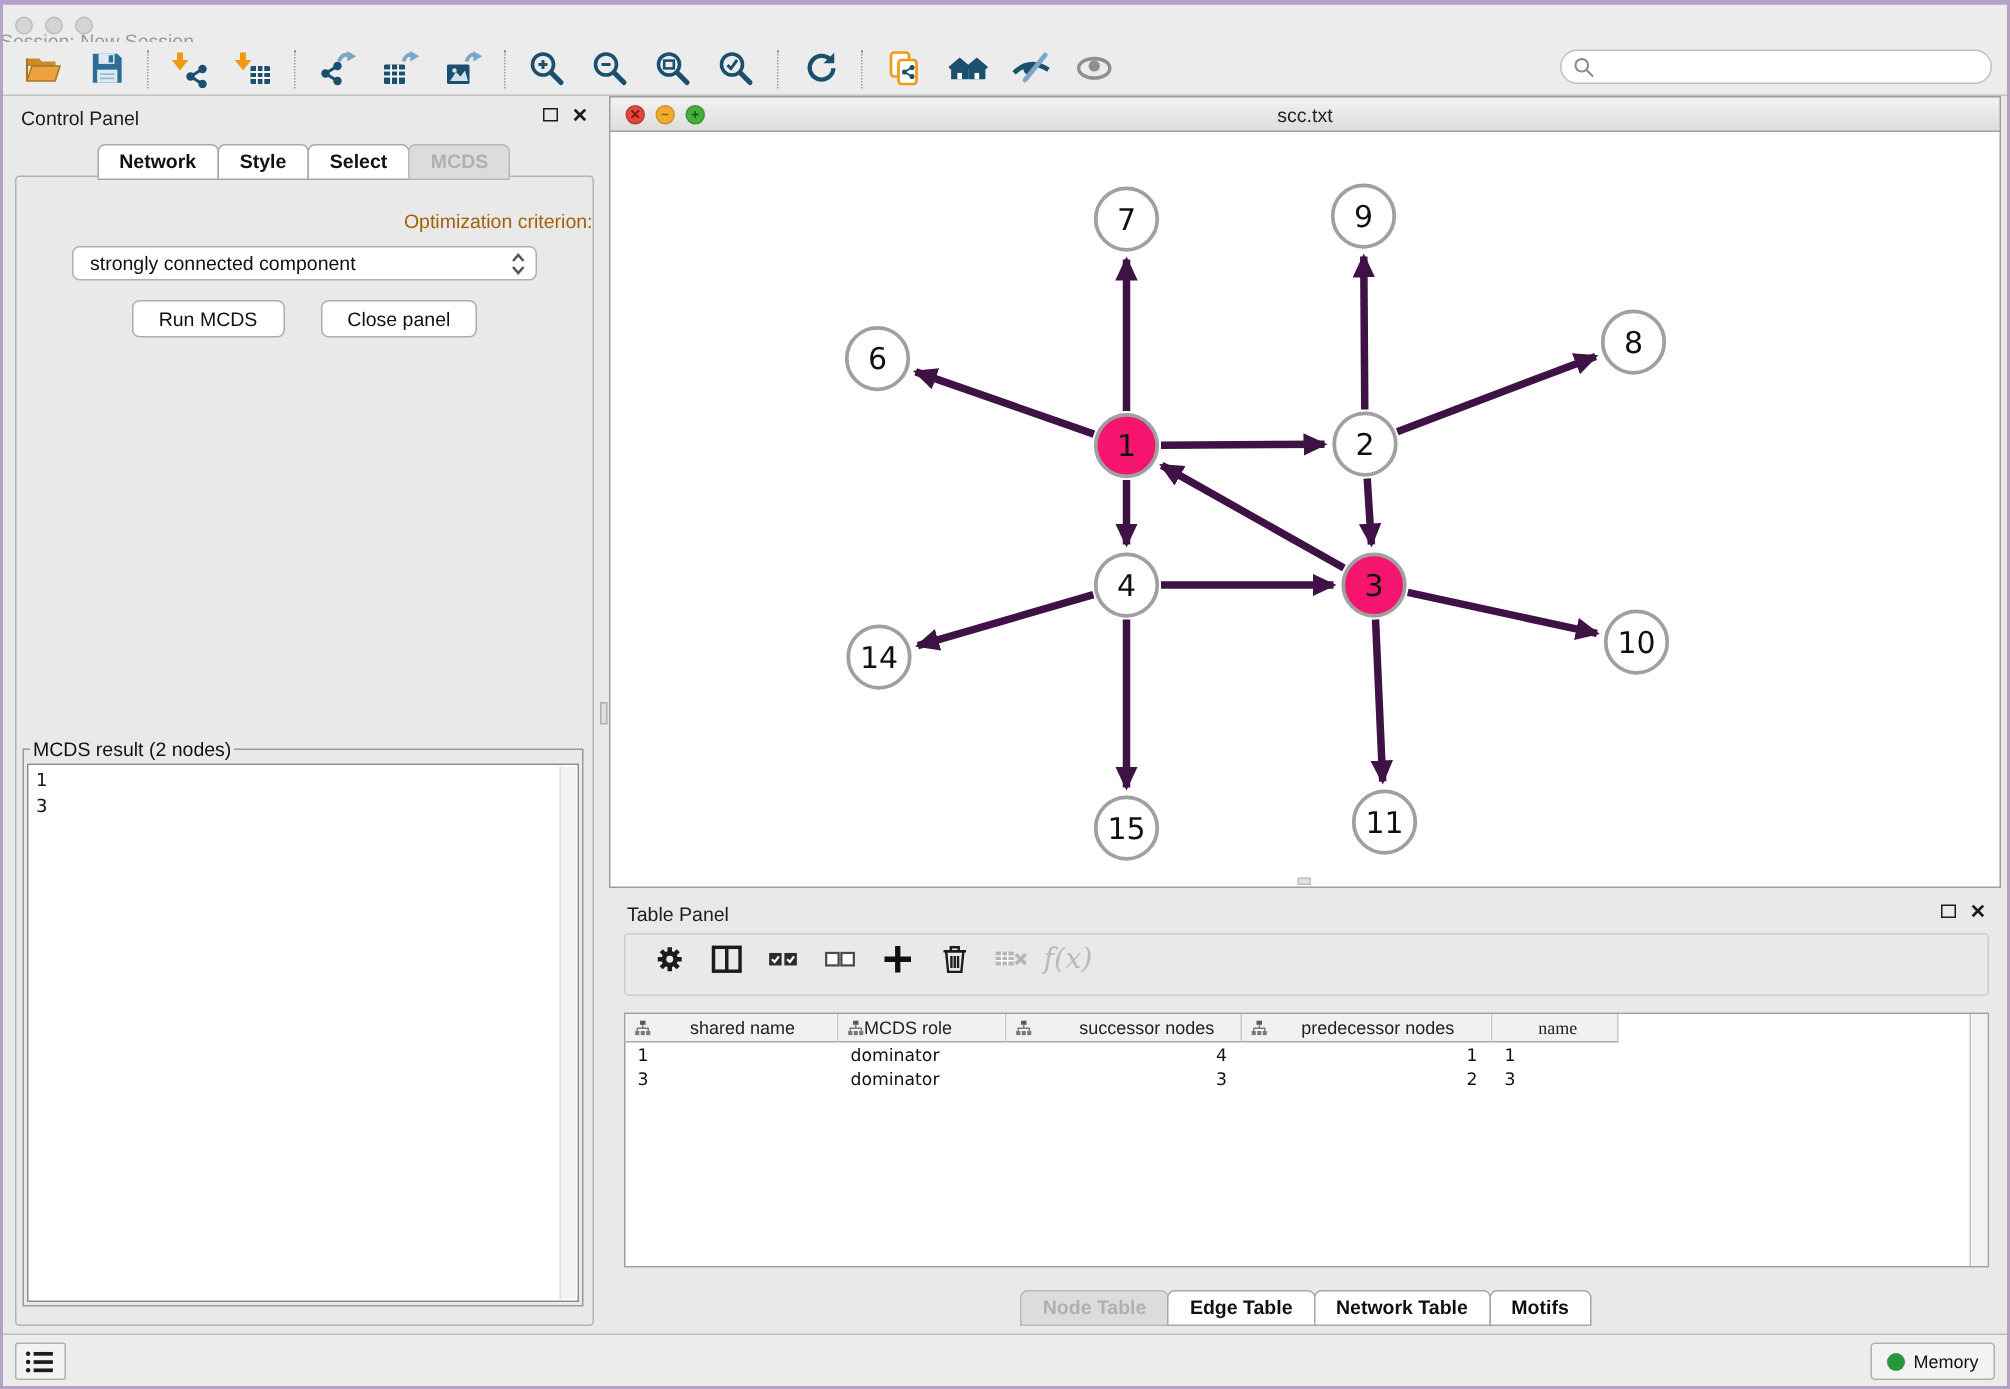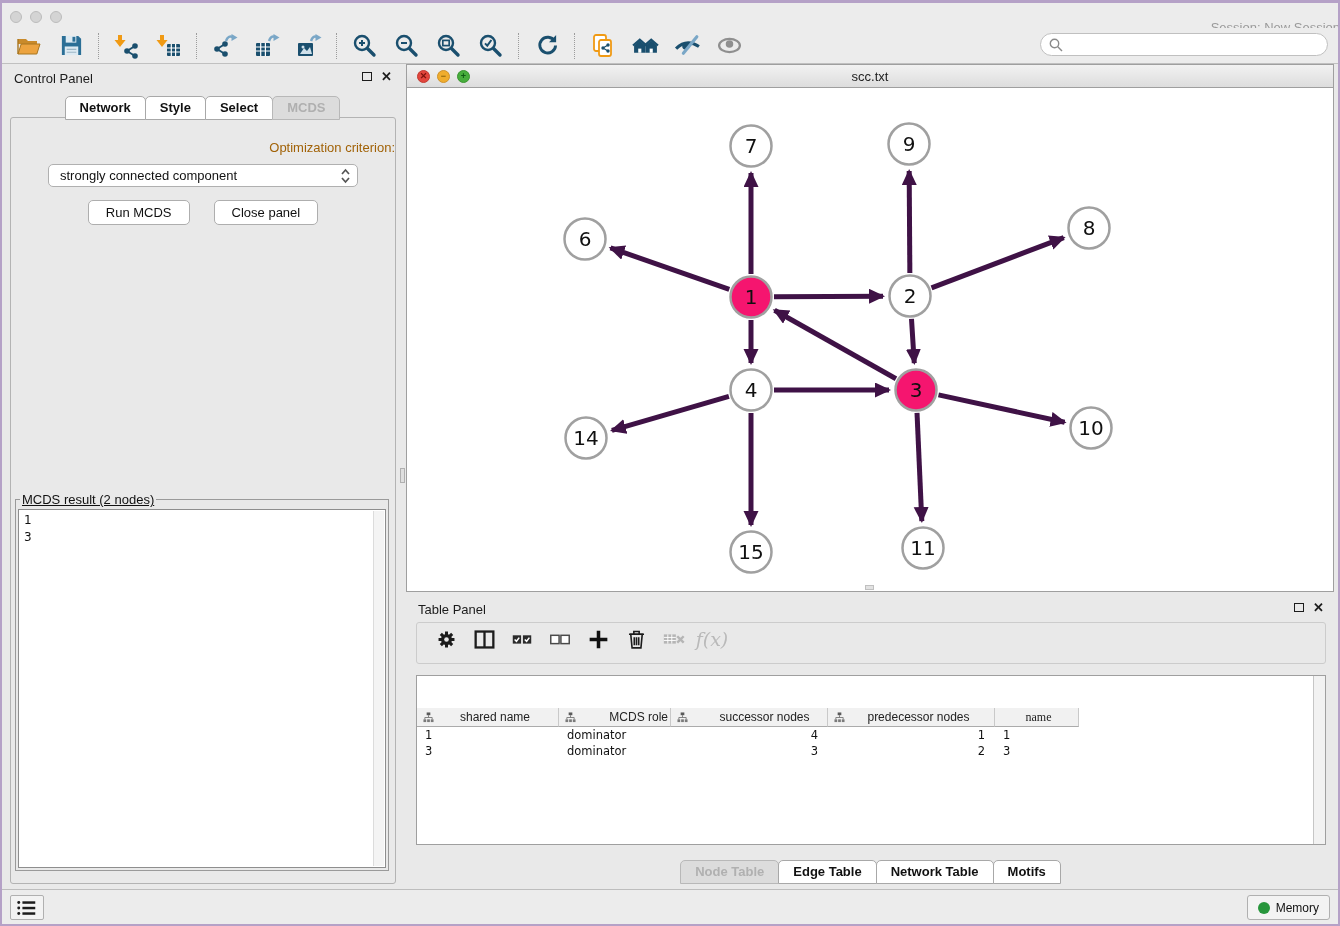--- a/index.html
+++ b/index.html
@@ -7,21 +7,21 @@
         font-family:"Liberation Sans",sans-serif;overflow:hidden;
         -webkit-font-smoothing:antialiased;}
   .frame{position:absolute;inset:0;border:2px solid #b5a1c7;border-top:3px solid #b5a1c7;
          pointer-events:none;z-index:90;}
 
   
   .titlebar{position:absolute;top:0;left:0;right:0;height:28px;background:#ececec;
             border-top:3px solid #b5a1c7;display:flex;align-items:center;}
   .tl-group{position:absolute;left:10px;top:8px;display:flex;gap:8px;}
   .tl{width:12px;height:12px;border-radius:50%;background:#d4d4d4;border:1px solid #bcbcbc;box-sizing:border-box;}
-  .tb-title{width:100%;text-align:right;font-size:13px;color:#9a9a9a;margin-top:20px;}
+  .tb-title{width:100%;text-align:left;font-size:13px;color:#9a9a9a;margin-top:20px;}
 
   
   .toolbar{position:absolute;top:28px;left:0;right:0;height:36px;background:#ececec;
            border-bottom:1px solid #c0c0c0;display:flex;align-items:center;padding-left:8px;box-sizing:border-box;}
   .tbtn{width:42px;height:30px;display:flex;align-items:center;justify-content:center;cursor:default;}
   .sep{width:1px;height:26px;border-left:1px dotted #9c9c9c;margin:0 6px;}
   .searchbox{position:absolute;right:12px;top:5px;width:288px;height:23px;background:#fff;
              border:1px solid #c0c0c0;border-radius:13px;display:flex;align-items:center;padding-left:8px;box-sizing:border-box;}
 
   
@@ -39,21 +39,21 @@
           border-radius:3px;background:#e9e9e9;z-index:1;}
   .opt-label{margin-top:22px;text-align:right;font-size:13px;color:#a16207;}
   .selectbox{margin:9px auto 0;width:310px;height:23px;background:#fff;border:1px solid #b0b0b0;
              border-radius:5px;display:flex;align-items:center;padding:0 6px 0 11px;box-sizing:border-box;}
   .selectbox span{flex:1;font-size:13px;color:#111;}
   .btn-row{display:flex;justify-content:center;gap:24px;margin-top:13px;}
   .pbtn{background:#fff;border:1px solid #aeaeae;border-radius:5px;height:23px;padding:0 17px;
         font-size:13px;color:#111;display:flex;align-items:center;cursor:default;}
   .result-fieldset{position:absolute;left:4px;right:6px;bottom:12px;top:374px;border:1px solid #9a9a9a;
                    margin:0;padding:2px;}
-  .result-fieldset legend{font-size:13px;color:#111;padding:0 2px;margin-left:2px;text-decoration:underline;}
+  .result-fieldset legend{font-size:13px;color:#111;padding:0 2px;margin-left:2px;}
   .result-inner{position:relative;width:100%;height:100%;background:#fff;border:1px solid #8e8e8e;box-sizing:border-box;}
   .result-text{white-space:pre;font-family:"DejaVu Sans",sans-serif;font-size:12px;line-height:17px;
                color:#111;padding:2px 5px;}
   .result-scroll{position:absolute;right:1px;top:1px;bottom:1px;width:10px;background:#f4f4f4;border-left:1px solid #dcdcdc;}
 
   
   .v-divider{position:absolute;left:400px;top:64px;width:6px;bottom:36px;background:#e9e9e9;}
   .v-grip{position:absolute;left:0;top:404px;width:5px;height:15px;background:#dfdfdf;border:1px solid #b0b0b0;box-sizing:border-box;}
 
   
@@ -72,21 +72,21 @@
   .canvas-grip{position:absolute;left:458px;bottom:1px;width:9px;height:5px;background:#e2e2e2;border:1px solid #c0c0c0;box-sizing:border-box;}
 
   
   .table-panel{position:absolute;left:406px;top:595px;width:928px;height:295px;background:#e9e9e9;}
   .tp-toolbar{position:absolute;left:10px;right:8px;top:27px;height:42px;border:1px solid #cccccc;
               border-radius:3px;display:flex;padding-left:10px;box-sizing:border-box;}
   .tp-tbtn{width:38px;height:32px;display:flex;align-items:center;justify-content:center;}
   .fx-label{font-family:"DejaVu Serif",serif;font-style:italic;font-size:19px;color:#b9b9b9;}
   .tp-table{position:absolute;left:10px;right:8px;top:80px;height:170px;background:#fff;
             border:1px solid #9f9f9f;box-sizing:border-box;overflow:hidden;}
-  .thead{display:flex;height:19px;box-sizing:border-box;margin-top:32px;}
+  .thead{display:flex;height:19px;box-sizing:border-box;}
   .th{display:flex;align-items:center;background:#f1f1f1;border-right:1px solid #c9c9c9;
       border-bottom:1px solid #ababab;font-size:12px;color:#222;box-sizing:border-box;padding:0 2px 0 6px;height:19px;}
   .trow{display:flex;height:16px;align-items:center;}
   .td{font-family:"DejaVu Sans",sans-serif;font-size:11.5px;color:#111;box-sizing:border-box;overflow:hidden;white-space:nowrap;}
   .tbl-scroll{position:absolute;right:0;top:0;bottom:0;width:11px;background:#f2f2f2;border-left:1px solid #c6c6c6;}
   .tp-tabs{position:absolute;left:0;right:0;top:265px;display:flex;justify-content:center;}
 
   
   .statusbar{position:absolute;left:2px;right:2px;bottom:2px;height:34px;background:#ececec;
              border-top:1px solid #bdbdbd;}
@@ -455,21 +455,21 @@
             <span style="flex: 1 1 0%; text-align: center;">shared name</span>
           </div>
           <div class="th" style="width: 112px;">
             <svg width="11" height="11" viewBox="0 0 12 12">
               <rect x="4" y="0.5" width="4" height="3" fill="#5a5a5a"></rect>
               <path d="M6 3.5v2.5M2 8V6h8v2" stroke="#7a7a7a" fill="none"></path>
               <rect x="0.5" y="8" width="3" height="3" fill="#7a7a7a"></rect>
               <rect x="4.5" y="8" width="3" height="3" fill="#7a7a7a"></rect>
               <rect x="8.5" y="8" width="3" height="3" fill="#7a7a7a"></rect>
             </svg>
-            <span style="flex: 1 1 0%; text-align: right;">MCDS role</span>
+            <span style="flex: 1 1 0%; text-align: left;">MCDS role</span>
           </div>
           <div class="th" style="width: 157px; gap: 16px;">
             <svg width="11" height="11" viewBox="0 0 12 12">
               <rect x="4" y="0.5" width="4" height="3" fill="#5a5a5a"></rect>
               <path d="M6 3.5v2.5M2 8V6h8v2" stroke="#7a7a7a" fill="none"></path>
               <rect x="0.5" y="8" width="3" height="3" fill="#7a7a7a"></rect>
               <rect x="4.5" y="8" width="3" height="3" fill="#7a7a7a"></rect>
               <rect x="8.5" y="8" width="3" height="3" fill="#7a7a7a"></rect>
             </svg>
             <span style="flex: 1 1 0%; text-align: center;">successor nodes</span>

